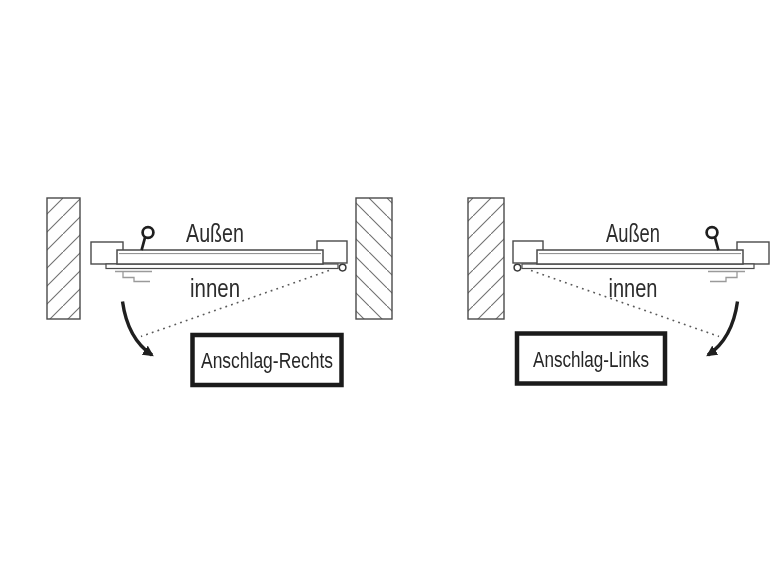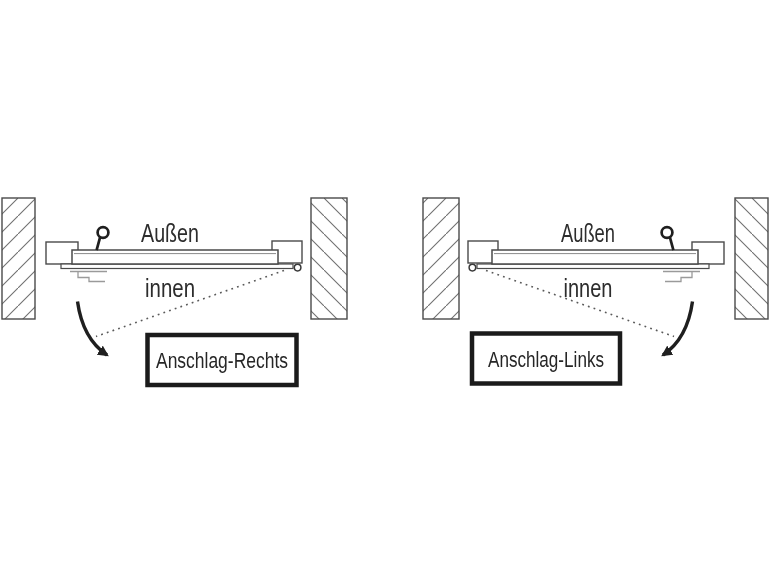--- a/index.html
+++ b/index.html
@@ -9,20 +9,21 @@
     width: 770px;
     height: 578px;
     overflow: hidden;
     font-family: "Liberation Sans", sans-serif;
   }
   .canvas {
     position: relative;
     width: 648px;
     height: 578px;
     background: #e5e5e5;
+    margin-left: 45px;
   }
   svg text {
     font-family: "Liberation Sans", sans-serif;
     fill: #2d2d2d;
   }
   .dim-label { font-size: 25px; font-weight: 400; }
   .box-label { font-size: 22px; font-weight: 400; fill: #262626; }
 </style>
 </head>
 <body>

